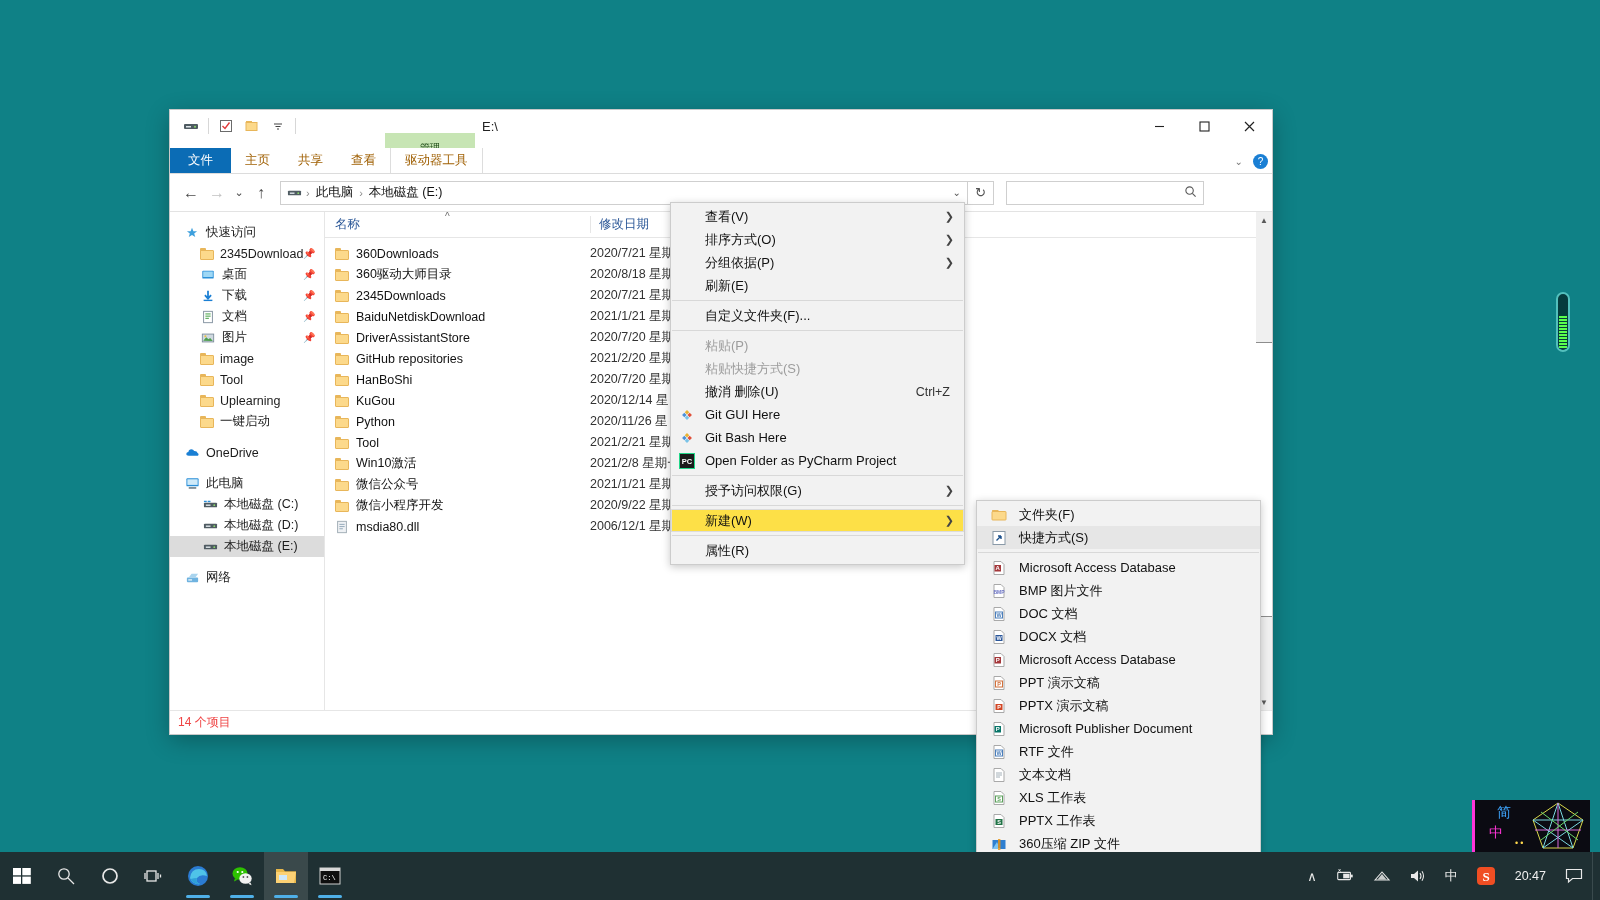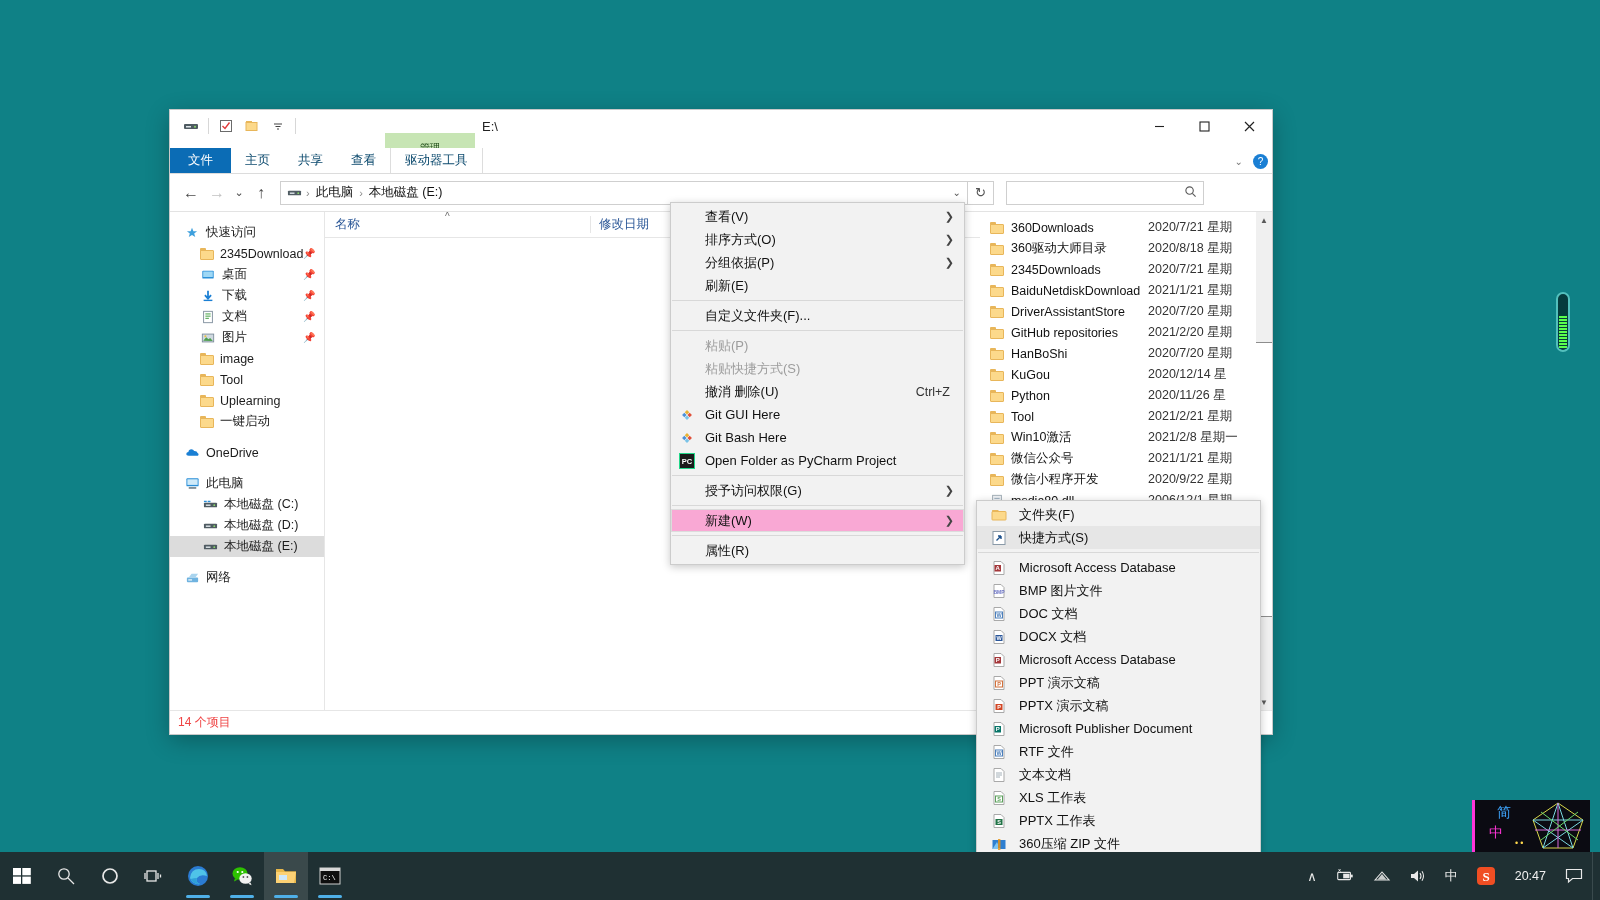--- a/index.html
+++ b/index.html
@@ -64,21 +64,21 @@
     width: 45px; height: 32px; display: flex; align-items: center; justify-content: center;
     color: #222;
   }
 
   
   .ribbon {
     height: 26px; background: #ffffff; display: flex; align-items: stretch;
     position: relative; border-bottom: 1px solid #dcdcdc; margin-top: 6px;
   }
   .rtab {
-    padding: 0 14px; font-size: 12.5px; color: #0c4a6e;
+    padding: 0 14px; font-size: 12.5px; color: #a16207;
     display: flex; align-items: center; cursor: default;
   }
   .rtab.file { background: #0b6cb5; color: #fff; padding: 0 18px; }
   .rtab.ctxsub { border-left: 1px solid #ddd; border-right: 1px solid #ddd; }
   .ribbon-right { position: absolute; right: 4px; top: 0; height: 26px; display: flex; align-items: center; gap: 10px; }
   .ribbon-right .chev { color: #777; font-size: 10px; }
   .help-ico {
     width: 15px; height: 15px; border-radius: 50%; background: #1a7fd4; color:#fff;
     font-size: 10px; display:flex; align-items:center; justify-content:center;
   }
@@ -121,21 +121,21 @@
   .nav .row {
     height: 21px; display: flex; align-items: center; gap: 6px; padding-left: 14px; position: relative;
   }
   .nav .row.sel { background: #dcdcdc; }
   .nav .row.ind { padding-left: 30px; }
   .nav .row.ind2 { padding-left: 32px; }
   .nav .pin { position: absolute; right: 8px; color: #8a8a8a; font-size: 10px; }
   .nav .gap { height: 10px; }
   .nav .ic { width: 16px; height: 16px; display:flex; align-items:center; justify-content:center; }
 
-  .files { flex: 1; display: flex; flex-direction: row; min-width: 0; background:#fff; position: relative; }
+  .files { flex: 1; display: flex; flex-direction: column; min-width: 0; background:#fff; position: relative; }
   .colhead {
     height: 26px; display: flex; align-items: center; font-size: 12.5px; color: #2b5797;
     border-bottom: 1px solid #e6e6e6; padding-left: 10px; position: relative;
   }
   .colhead .c1 { width: 255px; position: relative; }
   .colhead .c1 .sortcaret { position:absolute; left: 110px; top: -5px; color:#6b6b6b; font-size: 10px; }
   .colhead .c2 { width: 180px; border-left: 1px solid #e6e6e6; padding-left: 8px; }
   .colhead .c3 { width: 110px; border-left: 1px solid #e6e6e6; padding-left: 8px; }
   .colhead .c4 { width: 100px; border-left: 1px solid #e6e6e6; padding-left: 8px; }
   .flist { flex: 1; overflow: hidden; padding-top: 5px; }
@@ -168,21 +168,21 @@
     height: 23px; display: flex; align-items: center; padding-left: 34px; position: relative;
     white-space: nowrap;
   }
   #sub-menu .mi { height: 23px; padding-left: 42px; }
   .mi.disabled { color: #9d9d9d; }
   .mi .arrow { position: absolute; right: 10px; color: #444; font-size: 11px; }
   .mi .accel { position: absolute; right: 14px; color: #333; font-size: 12.5px; }
   .mi .mico { position: absolute; left: 8px; top: 50%; transform: translateY(-50%); width: 16px; height: 16px; }
   #sub-menu .mi .mico { left: 14px; }
   .msep { height: 1px; background: #d8d8d8; margin: 3px 1px; }
-  .mi.hl { background: #f9a8d4; box-shadow: inset 0 0 0 1px #dcdcdc; text-align: center; }
+  .mi.hl { background: #fde047; box-shadow: inset 0 0 0 1px #dcdcdc; text-align: center; }
   .mi.hl2 { background: #e6e6e6; }
 
   
   #taskbar {
     position: absolute; left: 0; bottom: 0; width: 1600px; height: 48px;
     background: #1f3033; display: flex; align-items: center;
   }
   #taskbar .tb-btn {
     width: 44px; height: 48px; display: flex; align-items: center; justify-content: center;
     color: #e8e8e8; position: relative;

